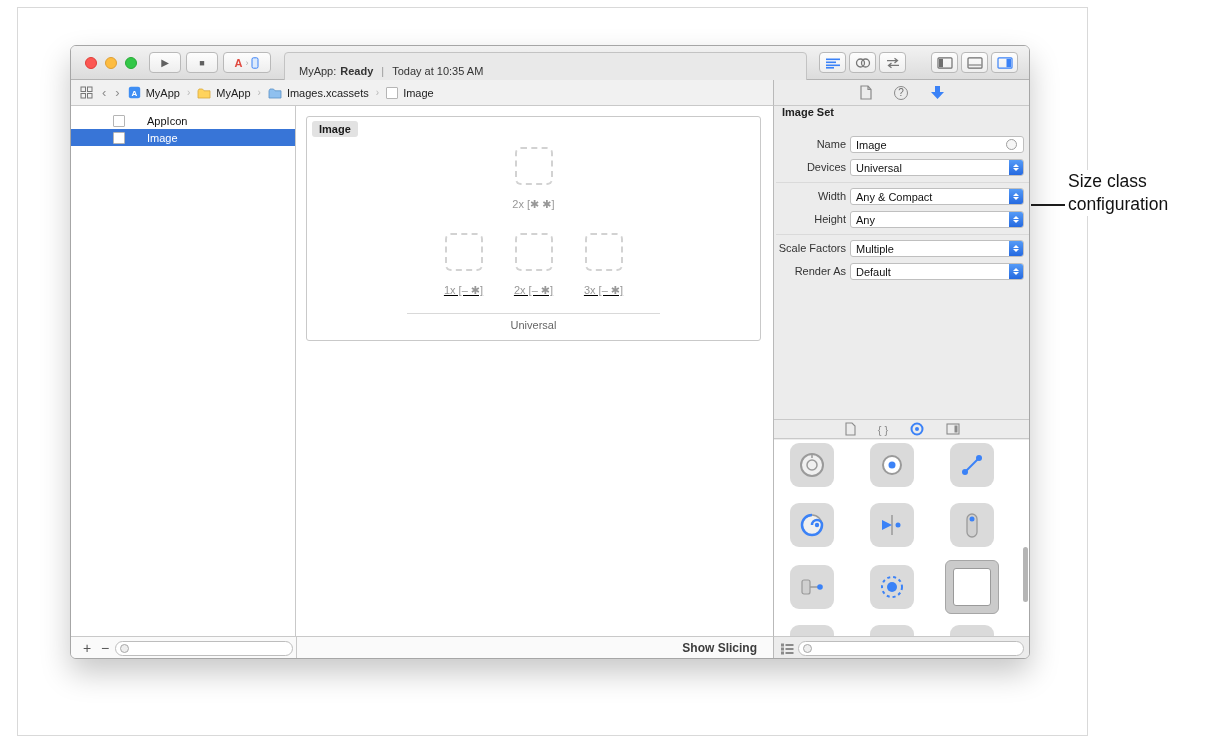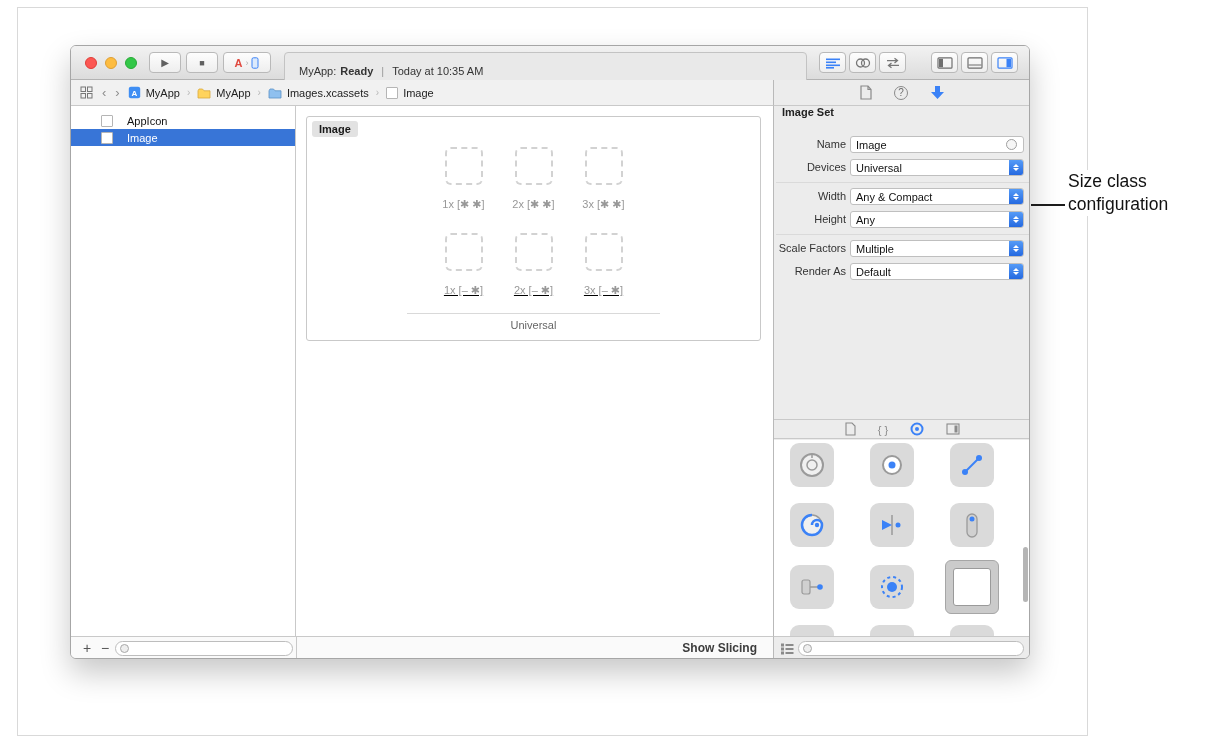--- a/index.html
+++ b/index.html
@@ -44,21 +44,21 @@
   .crumb-sep { color:#b9b9b9; font-size:10px; }
   .insp-header { position:absolute; left:702px; top:34px; width:258px; height:26px; background:#ececec;
                  border-left:1px solid #b9b9b9; border-bottom:1px solid #c9c9c9;
                  display:flex; align-items:center; justify-content:center; gap:22px; }
   .qhelp { width:14px; height:14px; border:1px solid #8a8a8a; border-radius:50%; font-size:10px; color:#6d6d6d;
            display:flex; align-items:center; justify-content:center; }
 
   
   .sidebar { position:absolute; left:0; top:60px; width:225px; height:530px; background:#fff;
              border-right:1px solid #c9c9c9; padding-top:6px; }
-  .side-row { height:17px; display:flex; align-items:center; gap:14px; padding-left:30px; font-size:11px; color:#111; }
+  .side-row { height:17px; display:flex; align-items:center; gap:22px; padding-left:42px; font-size:11px; color:#111; }
   .side-row.selected { background:#3875d7; color:#fff; }
   .mini-square { width:12px; height:12px; background:#fff; border:1px solid #b5b5b5; border-radius:1px; flex:0 0 auto; }
 
   
   .editor { position:absolute; left:225px; top:60px; width:477px; height:530px; background:#fff; }
   .card { position:absolute; left:10px; top:10px; width:455px; height:225px; background:#fff;
           border:1px solid #c9c9c9; border-radius:3px; }
   .card-title { position:absolute; left:5px; top:4px; background:#e2e2e2; border-radius:3px; padding:2px 7px;
                 font-size:11px; font-weight:bold; color:#1a1a1a; }
   .wells-row { position:absolute; left:0; width:100%; display:flex; justify-content:center; gap:8px; }
@@ -274,29 +274,21 @@
       </div>
     </div>
 
     <div class="editor">
       <div class="card">
         <span class="card-title">Image</span>
 
         <div class="wells-row r1">
           <div class="well-cell">
             <div class="well"></div>
-            <div class="well-label">1x [✱ ✱]</div>
-          </div>
-          <div class="well-cell">
-            <div class="well"></div>
             <div class="well-label">2x [✱ ✱]</div>
-          </div>
-          <div class="well-cell">
-            <div class="well"></div>
-            <div class="well-label">3x [✱ ✱]</div>
           </div>
         </div>
 
         <div class="wells-row r2">
           <div class="well-cell">
             <div class="well"></div>
             <div class="well-label">1x [– ✱]</div>
           </div>
           <div class="well-cell">
             <div class="well"></div>

